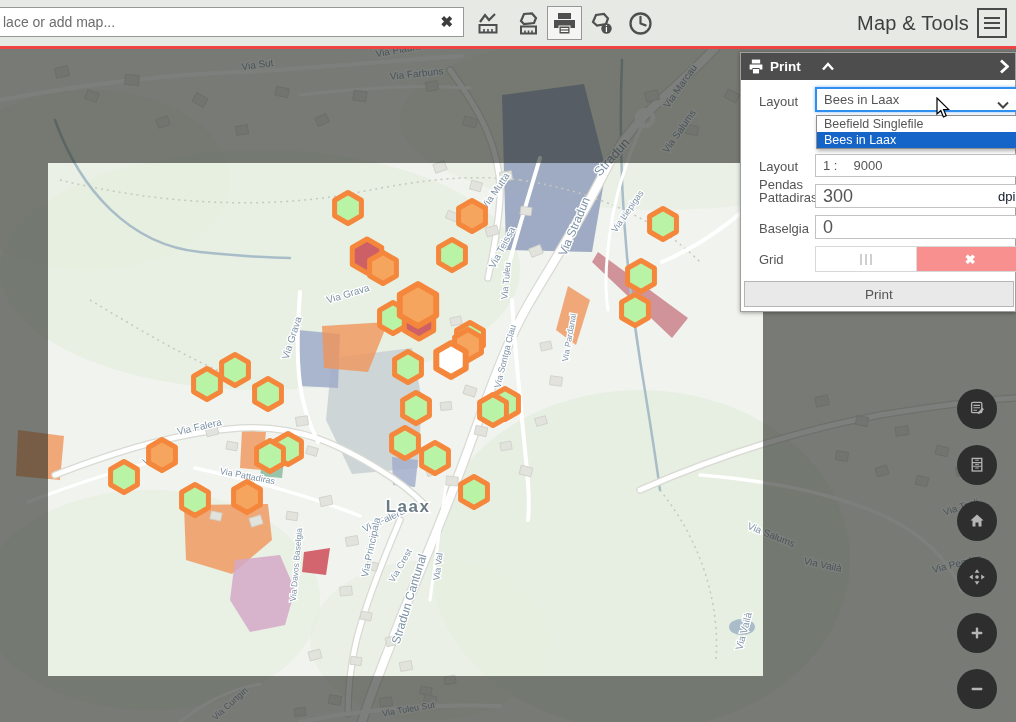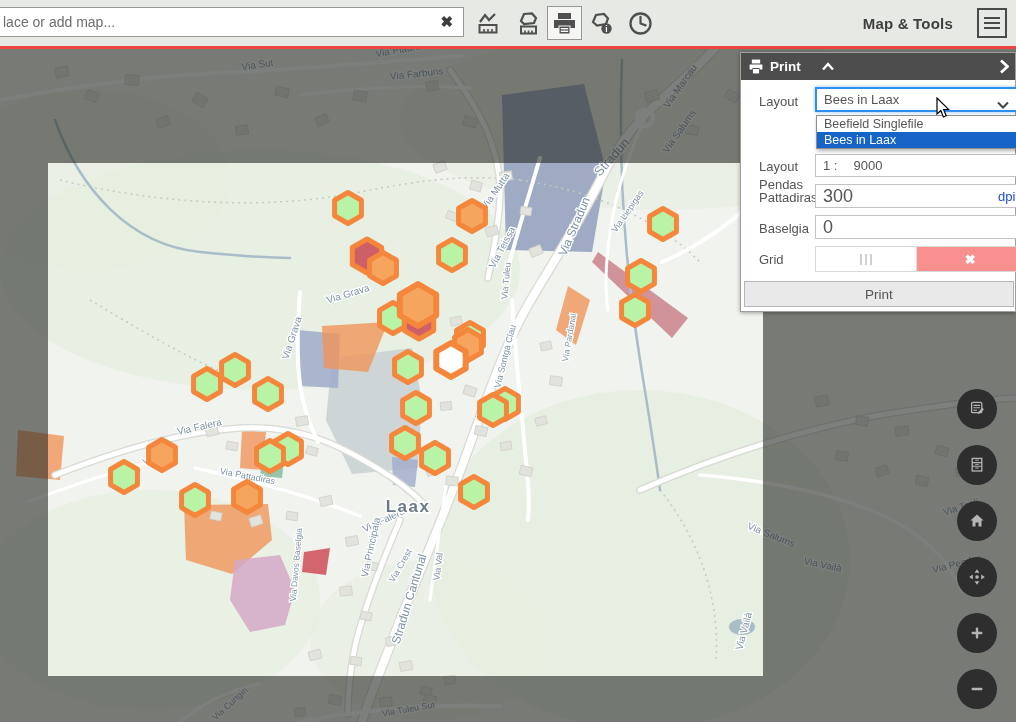--- a/index.html
+++ b/index.html
@@ -17,21 +17,21 @@
                background:#fff;border:1px solid #979797;box-sizing:border-box}
   #search{position:absolute;left:0;top:0;width:440px;height:28px;border:none;outline:none;
           padding:0 0 0 12px;font-size:14px;color:#444;background:transparent;
           font-family:"Liberation Sans",sans-serif}
   #search::placeholder{color:#6d6d6d;opacity:1}
   .clear{position:absolute;right:10px;top:5px;font-size:15px;font-weight:bold;color:#3d3d3d;cursor:pointer}
   .tool-btn{position:absolute;top:6px;width:35px;height:34px;border:1px solid transparent;
             background:transparent;padding:0;display:flex;align-items:center;justify-content:center;cursor:pointer}
   .tool-btn.active{border-color:#979797;background:rgba(252,252,250,.65)}
   .tb-right{position:absolute;right:0;top:0;height:46px;display:flex;align-items:center}
-  .mt-label{font-size:15px;font-weight:700;color:#3f3f3f;margin-right:24px;letter-spacing:.2px}
+  .mt-label{font-size:20px;font-weight:400;color:#3f3f3f;margin-right:8px;letter-spacing:.2px}
   .menu-btn{width:30px;height:30px;margin-right:9px;background:transparent;border:2px solid #4a4a4a;
             display:flex;flex-direction:column;justify-content:center;gap:3px;align-items:center;
             box-sizing:border-box;cursor:pointer;padding:0}
   .menu-btn i{display:block;width:16px;height:2px;background:#4a4a4a}
 
   
   #print-panel{position:absolute;left:740px;top:52px;width:276px;height:260px;background:#fff;
                border:1px solid #9f9f9f;box-sizing:border-box;z-index:30;
                box-shadow:0 1px 4px rgba(0,0,0,.35);font-size:13px;color:#555}
   .pp-header{position:absolute;left:0;top:0;right:0;height:27px;background:#4d4d4d;color:#fff;
@@ -47,21 +47,21 @@
   .pp-list{position:absolute;left:75px;top:62px;width:208px;background:#fff;border:1px solid #8f8f8f;
            box-shadow:1px 2px 4px rgba(0,0,0,.3);z-index:5}
   .pp-option{height:16px;line-height:16px;font-size:12.5px;padding-left:7px;color:#555;cursor:pointer}
   .pp-option.selected{background:#1564c8;color:#fff}
   .pp-box{border:1px solid #c2c2c2;background:#fff;display:flex;align-items:center}
   .pp-scale{top:101px;height:23px}
   .pp-res{top:131px;height:24px}
   .pp-rot{top:162px;height:24px}
   .pp-input{border:none;outline:none;width:120px;font-size:18px;color:#555;padding-left:7px;
             font-family:"Liberation Sans",sans-serif;background:transparent}
-  .pp-unit{position:absolute;left:182px;font-size:13px;color:#1d4ed8}
+  .pp-unit{position:absolute;left:182px;font-size:13px;color:#0f172a}
   .scale-prefix{margin-left:7px}
   .scale-value{margin-left:16px}
   .pp-toggle{top:193px;height:26px;display:flex;cursor:pointer;border:1px solid #d8d8d8}
   .tg-on{width:100px;background:#fff;display:flex;align-items:center;justify-content:center;gap:3px;border-right:1px solid #ddd}
   .tg-on i{display:block;width:2px;height:11px;background:#cfcfcf}
   .tg-off{width:108px;background:#f89090;display:flex;align-items:center;justify-content:center;
           color:#fff;font-weight:bold;font-size:13px}
   .pp-print-btn{position:absolute;left:3px;top:228px;width:270px;height:26px;background:#e9e9e9;
                 border:1px solid #b5b5b5;color:#555;font-size:13.5px;cursor:pointer;
                 font-family:"Liberation Sans",sans-serif}

